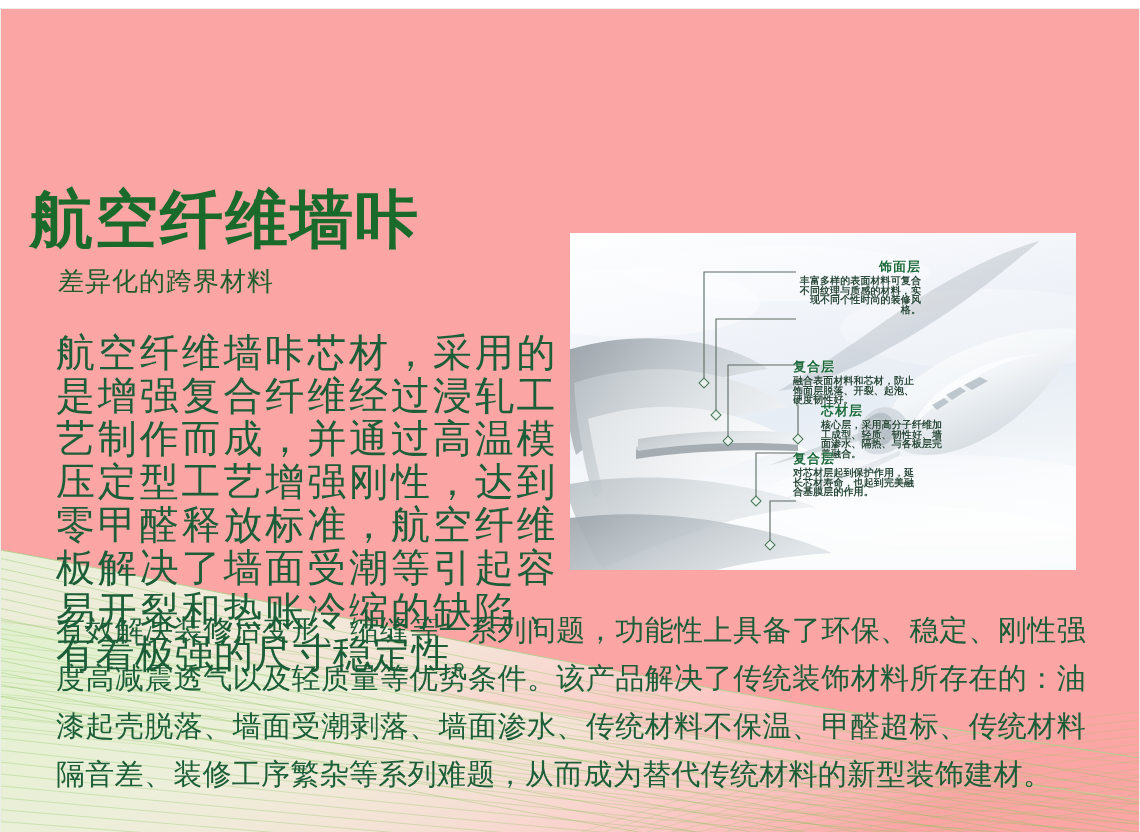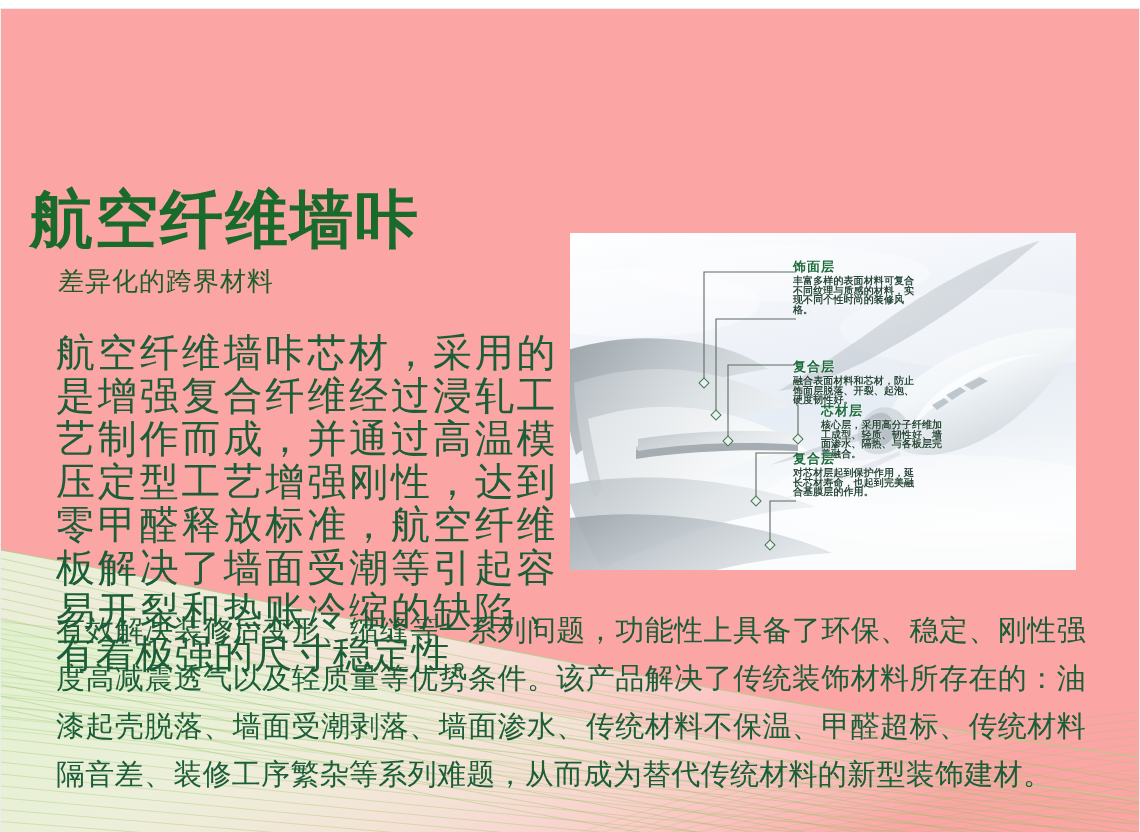--- a/index.html
+++ b/index.html
@@ -113,21 +113,21 @@
   .callout .c-desc {
     margin-top:2px;
     font-size:10px;
     font-weight:bold;
     color:#2b4a3c;
     line-height:9.5px;
     letter-spacing:0.1px;
     text-shadow:0 0 2px rgba(255,255,255,.95);
   }
 
-  .c1 { left:793px; top:252px; }
+  .c1 { left:793px; top:252px;text-align:right; }
   .c2 { left:793px; top:304px; }
   .c3 { left:793px; top:352px; }
   .c4 { left:821px; top:396px; }
   .c5 { left:793px; top:444px; }
   .c6 { left:793px; top:492px; }
 </style>
 </head>
 <body>
 
 <div id="page">

